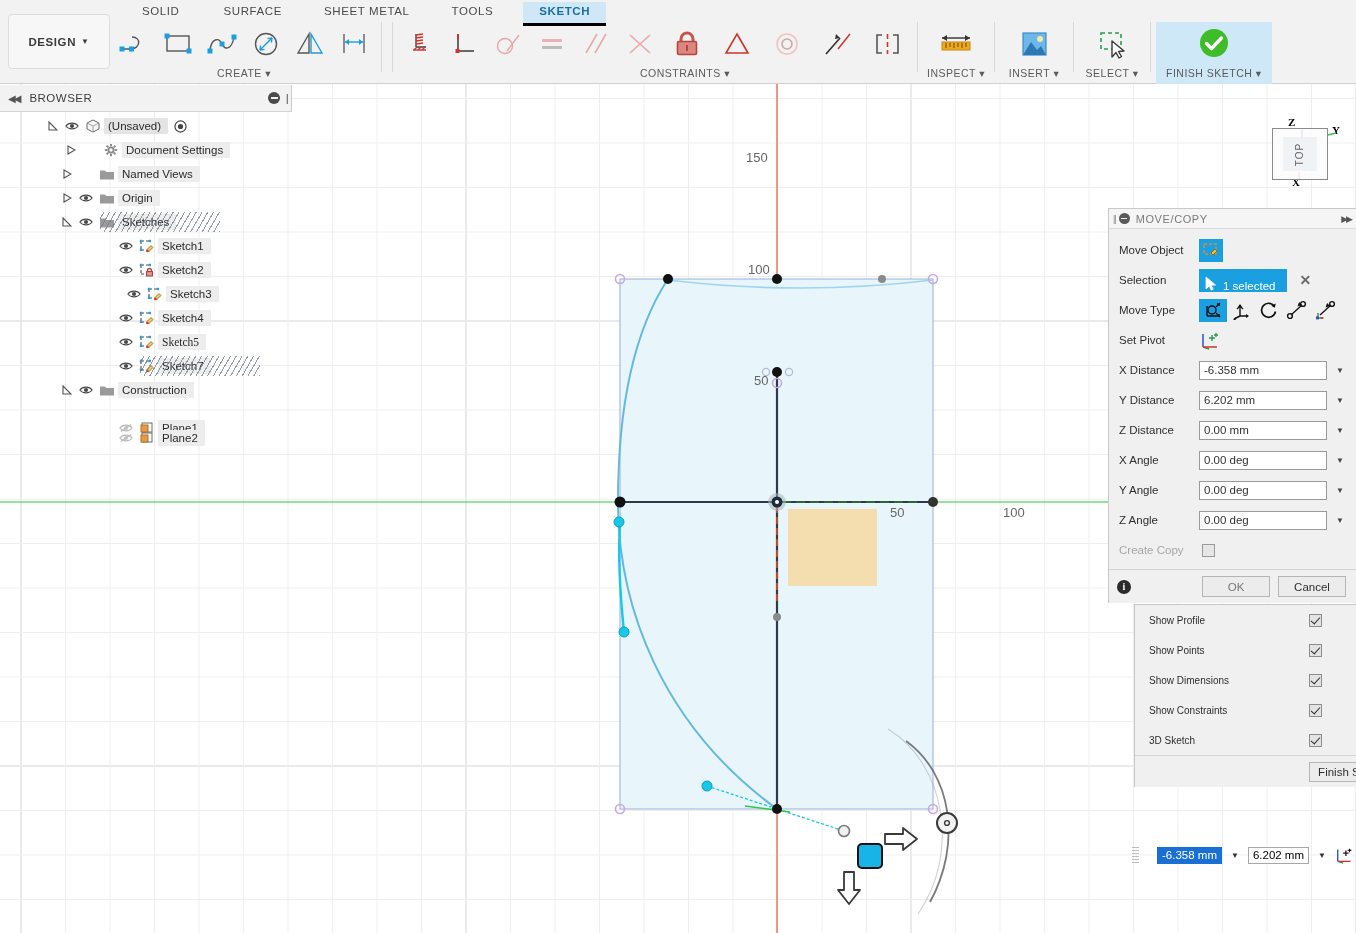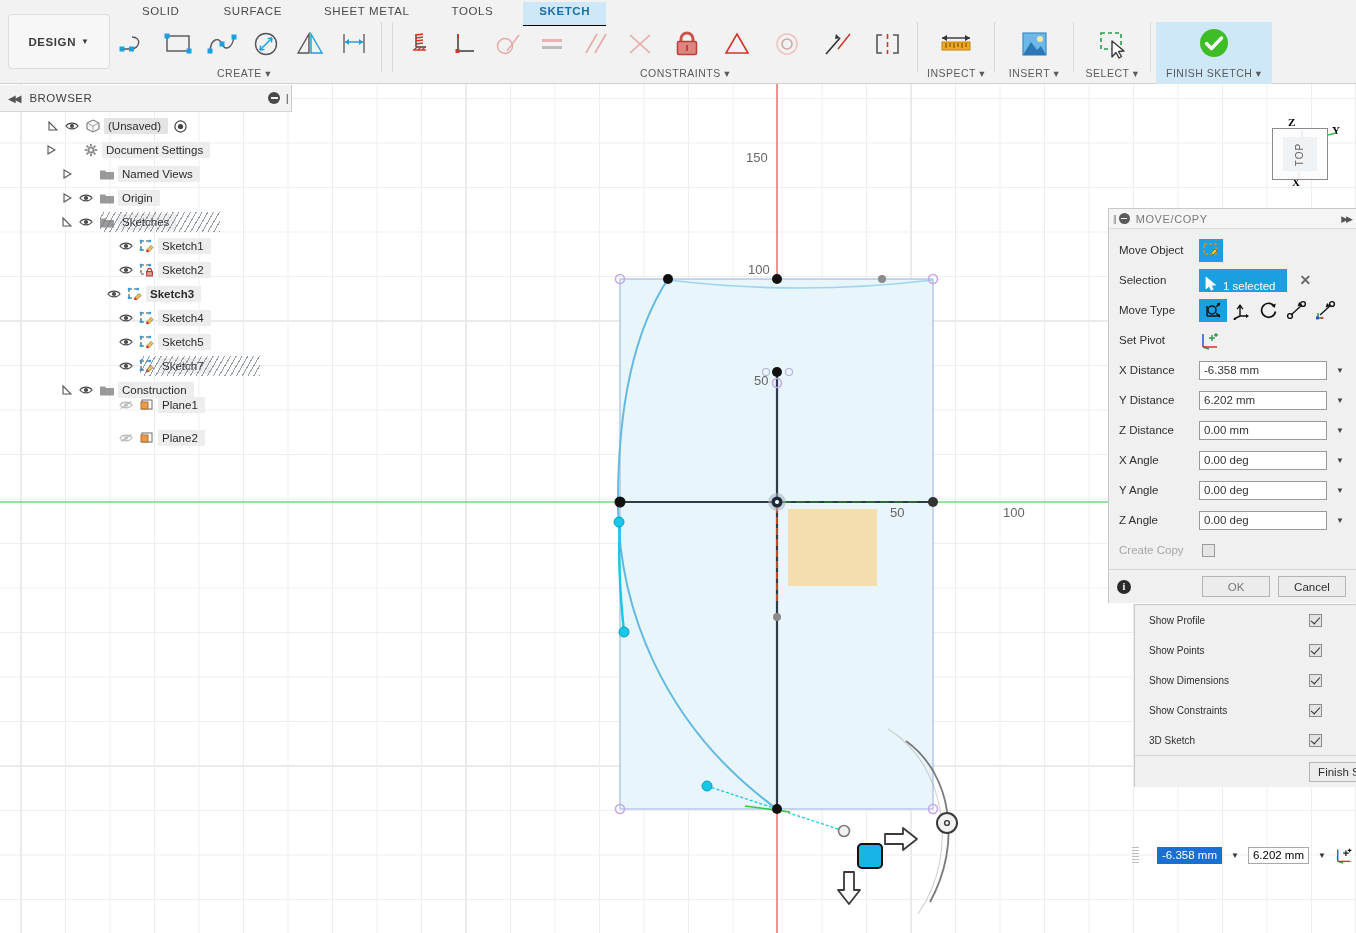--- a/index.html
+++ b/index.html
@@ -40,21 +40,21 @@
   }
   .design-btn .caret { margin-left: 5px; font-size: 8px; }
 
   .tabrow { position: absolute; left: 110px; top: 2px; height: 24px; display: flex; }
   .tab {
     padding: 3px 16px 4px; font-size: 11.5px; color: #4a4a4a; letter-spacing: .6px;
     cursor: pointer; position: relative;
   }
   .tab.active {
     background: #cfe8f7; color: #1a6fa8; font-weight: 600;
-    border-bottom: 1px solid #000000;
+    border-bottom: 3px solid #000000;
   }
 
   .ribbon-groups {
     position: absolute; left: 112px; top: 22px; right: 0; height: 62px;
     display: flex; align-items: flex-start;
   }
   .rgroup { display: flex; flex-direction: column; align-items: center; height: 62px; position: relative; }
   .rgroup .icons { display: flex; align-items: center; height: 44px; }
   .rgroup .glabel {
     font-size: 10.5px; color: #5a5a5a; letter-spacing: .5px; margin-top: 1px;
@@ -549,21 +549,21 @@
           </svg>
         </span>
         <span class="tlabel">(Unsaved)</span>
         <span style="margin-left:6px">
         <svg width="13" height="13" viewBox="0 0 14 14">
             <circle cx="7" cy="7" r="6" fill="none" stroke="#444" stroke-width="1.3"></circle>
             <circle cx="7" cy="7" r="2.8" fill="#444"></circle>
           </svg>
         </span>
       </div>
-      <div class="tnode" style="left: 12px; top: 28px; justify-content: center;">
+      <div class="tnode" style="left: 32px; top: 28px; justify-content: center;">
         <span class="arw">
           <svg width="10" height="10" viewBox="0 0 10 10">
             <path d="M2 1 L9 5 L2 9 Z" fill="#fff" stroke="#555" stroke-width="1.1"></path>
           </svg>
         </span>
         <span class="eye"></span>
         <span class="tico">
           <svg width="14" height="14" viewBox="0 0 16 16">
             <circle cx="8" cy="8" r="3" fill="none" stroke="#8a8a8a" stroke-width="2.2"></circle>
             <g stroke="#8a8a8a" stroke-width="2.2">
@@ -669,21 +669,21 @@
           <svg width="16" height="14" viewBox="0 0 16 14">
             <path d="M2 2 H11 M2 2 V11 M2 11 H6" fill="none" stroke="#4a4a4a" stroke-width="1.1" stroke-dasharray="3 2"></path>
             <rect x=".8" y=".8" width="2.4" height="2.4" fill="#2a9fe0"></rect>
             <rect x="9.6" y=".8" width="2.4" height="2.4" fill="#2a9fe0"></rect>
             <path d="M8.5 9 v-1.5 a2 2 0 0 1 4 0 V9" fill="none" stroke="#c2403a" stroke-width="1.3"></path>
             <rect x="7.6" y="8.6" width="5.8" height="4.4" fill="#e09a95" stroke="#b5342d" stroke-width="1"></rect>
           </svg>
         </span>
         <span class="tlabel">Sketch2</span>
       </div>
-      <div class="tnode" style="left: 56px; top: 172px; font-weight: bold;">
+      <div class="tnode" style="left: 76px; top: 172px;">
         <span class="arw"></span>
         <span class="eye">
           <svg width="14" height="12" viewBox="0 0 16 12">
       <path d="M1 6 C4 1.6 12 1.6 15 6 C12 10.4 4 10.4 1 6 Z" fill="none" stroke="#4a4a4a" stroke-width="1.2"></path>
       <circle cx="8" cy="6" r="2.4" fill="#4a4a4a"></circle>
 
     </svg>
         </span>
         <span class="tico">
           <svg width="16" height="14" viewBox="0 0 16 14">
@@ -711,21 +711,21 @@
             <path d="M2 2 H11 M2 2 V11 M2 11 H7" fill="none" stroke="#4a4a4a" stroke-width="1.1" stroke-dasharray="3 2"></path>
             <rect x=".8" y=".8" width="2.4" height="2.4" fill="#2a9fe0"></rect>
             <rect x="9.6" y=".8" width="2.4" height="2.4" fill="#2a9fe0"></rect>
             <rect x=".8" y="9.6" width="2.4" height="2.4" fill="#2a9fe0"></rect>
             <path d="M7.5 11 L12 6.5 L14 8.5 L9.5 13 Z" fill="#f0c860" stroke="#8a6a12" stroke-width=".8"></path>
             <circle cx="8.4" cy="12" r="1.3" fill="#e03030"></circle>
           </svg>
         </span>
         <span class="tlabel">Sketch4</span>
       </div>
-      <div class="tnode" style="left: 68px; top: 220px;">
+      <div class="tnode" style="left: 68px; top: 220px; font-family: Liberation Serif, serif;">
         <span class="arw"></span>
         <span class="eye">
           <svg width="14" height="12" viewBox="0 0 16 12">
       <path d="M1 6 C4 1.6 12 1.6 15 6 C12 10.4 4 10.4 1 6 Z" fill="none" stroke="#4a4a4a" stroke-width="1.2"></path>
       <circle cx="8" cy="6" r="2.4" fill="#4a4a4a"></circle>
 
     </svg>
         </span>
         <span class="tico">
           <svg width="16" height="14" viewBox="0 0 16 14">
@@ -774,21 +774,21 @@
 
     </svg>
         </span>
         <span class="tico">
           <svg width="16" height="13" viewBox="0 0 16 13">
             <path d="M1 2.5 H6 L7.2 4 H15 V11.5 H1 Z" fill="#9a9a9a"></path>
           </svg>
         </span>
         <span class="tlabel">Construction</span>
       </div>
-      <div class="tnode" style="left: 68px; top: 283px;">
+      <div class="tnode" style="left: 68px; top: 306px;">
         <span class="arw"></span>
         <span class="eye">
           <svg width="14" height="12" viewBox="0 0 16 12">
       <path d="M1 6 C4 1.6 12 1.6 15 6 C12 10.4 4 10.4 1 6 Z" fill="none" stroke="#b9b9b9" stroke-width="1.2"></path>
       <circle cx="8" cy="6" r="2.4" fill="#c9c9c9"></circle>
       <line x1="2" y1="10" x2="14" y2="2" stroke="#b9b9b9" stroke-width="1.2"></line>
     </svg>
         </span>
         <span class="tico">
           <svg width="16" height="14" viewBox="0 0 16 14">

